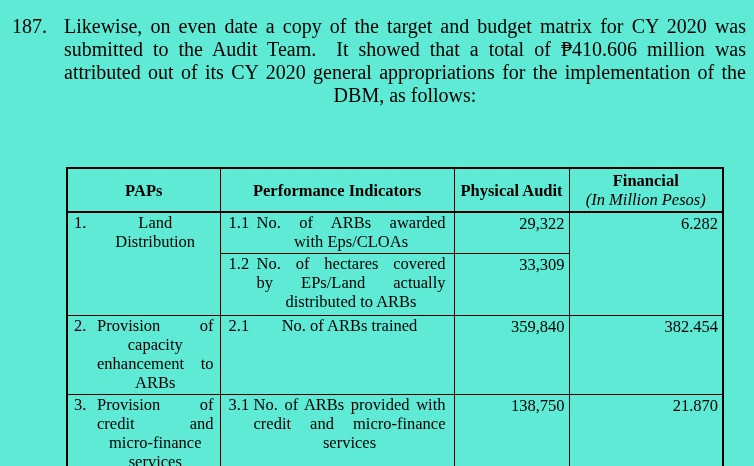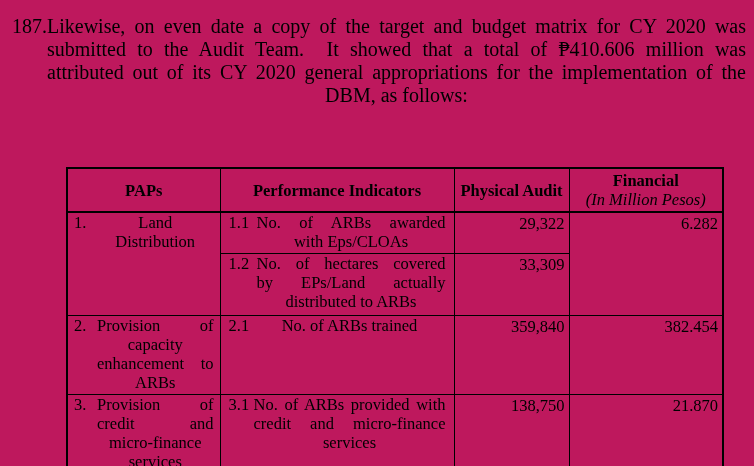--- a/index.html
+++ b/index.html
@@ -4,30 +4,30 @@
 <style>
   * { margin: 0; padding: 0; box-sizing: border-box; }
   html, body { background: #ffffff; }
   body {
     width: 754px; height: 466px;
     font-family: "Liberation Serif", "DejaVu Serif", serif;
     color: #000;
     position: relative;
     overflow: hidden;
   }
-  .page { position: absolute; inset: 0; background: #be185d; }
+  .page { position: absolute; inset: 0; background: #5eead4; }
 
   
   .para {
     position: absolute; top: 15px; left: 12px; width: 734px;
     display: flex;
     font-size: 20px; line-height: 23px;
   }
   .para-num { flex: 0 0 32px; }
-  .para-body { flex: 1; min-width: 0; }
+  .para-body { flex: 1; min-width: 0; margin-left: 17px; }
   .ln { text-align: center; }
   .ln.j { text-align: justify; text-align-last: justify; }
 
   
   table.budget {
     position: absolute; top: 167px; left: 66px;
     width: 656px;
     border-collapse: collapse;
     border: 2px solid #000;
     font-size: 16.5px; line-height: 19px;

